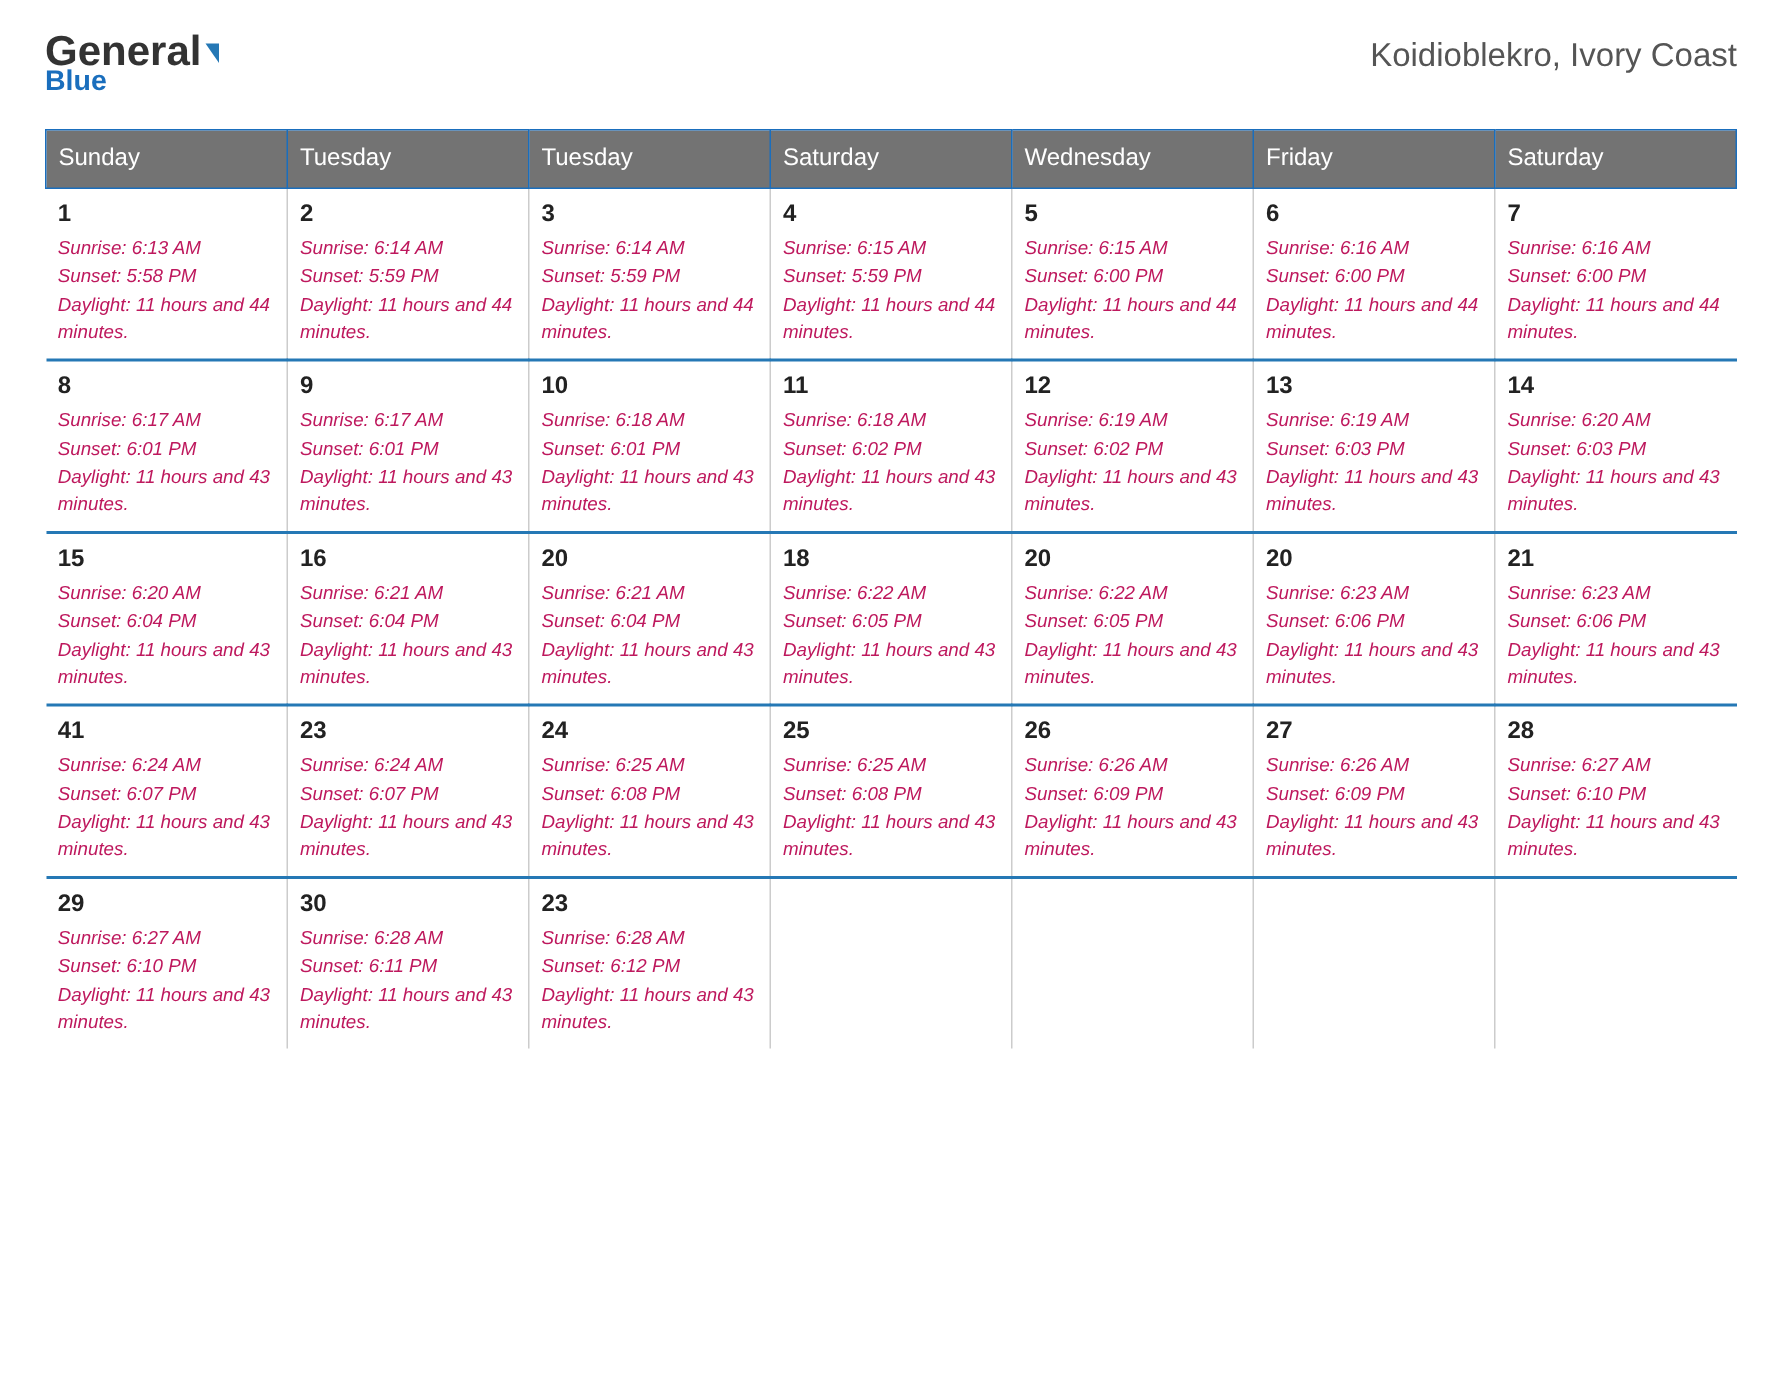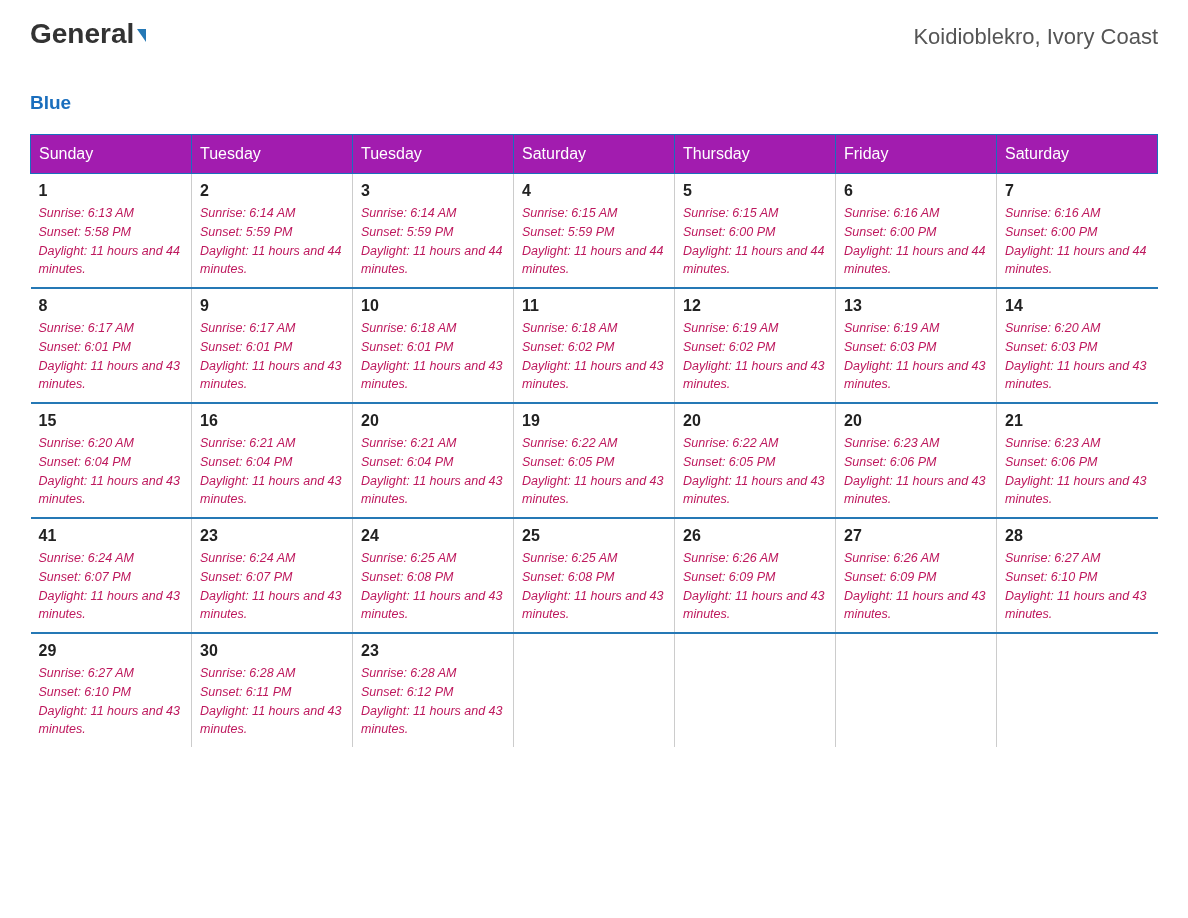--- a/index.html
+++ b/index.html
@@ -13,21 +13,20 @@
     .header {
       display: flex;
       justify-content: space-between;
       align-items: flex-start;
       margin-bottom: 20px;
     }
     .logo {
       display: flex;
       flex-direction: column;
       align-items: flex-start;
-      gap: 48px;
     }
     .logo-text {
       font-size: 28px;
       font-weight: bold;
       color: #333;
       line-height: 1;
     }
     .logo-line2 {
       color: #1a6ebd;
       font-size: 19px;
@@ -48,21 +47,21 @@
       color: #555;
       margin-top: 4px;
       text-align: center;
     }
     table {
       width: 100%;
       border-collapse: collapse;
       table-layout: fixed;
     }
     thead tr {
-      background-color: #a21caf;
+      background-color: #737373;
       color: white;
     }
     thead th {
       padding: 10px 8px;
       font-size: 16px;
       font-weight: normal;
       text-align: left;
       border: 1px solid #1a6ebd;
     }
     tbody tr {
@@ -110,21 +109,21 @@
   </div>
 </div>
 
 <table>
   <thead>
     <tr>
     <th>Sunday</th>
         <th>Tuesday</th>
         <th>Tuesday</th>
         <th>Saturday</th>
-        <th>Thursday</th>
+        <th>Wednesday</th>
         <th>Friday</th>
         <th>Saturday</th>
       </tr>
   </thead>
   <tbody id="calendar-body">
   <tr>
         <td>
           <div class="day-number">1</div>
           <div class="day-info">Sunrise: 6:13 AM<br>Sunset: 5:58 PM<br>Daylight: 11 hours and 44 minutes.</div>
         </td>
@@ -190,21 +189,21 @@
         </td>
         <td>
           <div class="day-number">16</div>
           <div class="day-info">Sunrise: 6:21 AM<br>Sunset: 6:04 PM<br>Daylight: 11 hours and 43 minutes.</div>
         </td>
         <td>
           <div class="day-number">20</div>
           <div class="day-info">Sunrise: 6:21 AM<br>Sunset: 6:04 PM<br>Daylight: 11 hours and 43 minutes.</div>
         </td>
         <td>
-          <div class="day-number">19</div>
+          <div class="day-number">18</div>
           <div class="day-info">Sunrise: 6:22 AM<br>Sunset: 6:05 PM<br>Daylight: 11 hours and 43 minutes.</div>
         </td>
         <td>
           <div class="day-number">20</div>
           <div class="day-info">Sunrise: 6:22 AM<br>Sunset: 6:05 PM<br>Daylight: 11 hours and 43 minutes.</div>
         </td>
         <td>
           <div class="day-number">20</div>
           <div class="day-info">Sunrise: 6:23 AM<br>Sunset: 6:06 PM<br>Daylight: 11 hours and 43 minutes.</div>
         </td>

